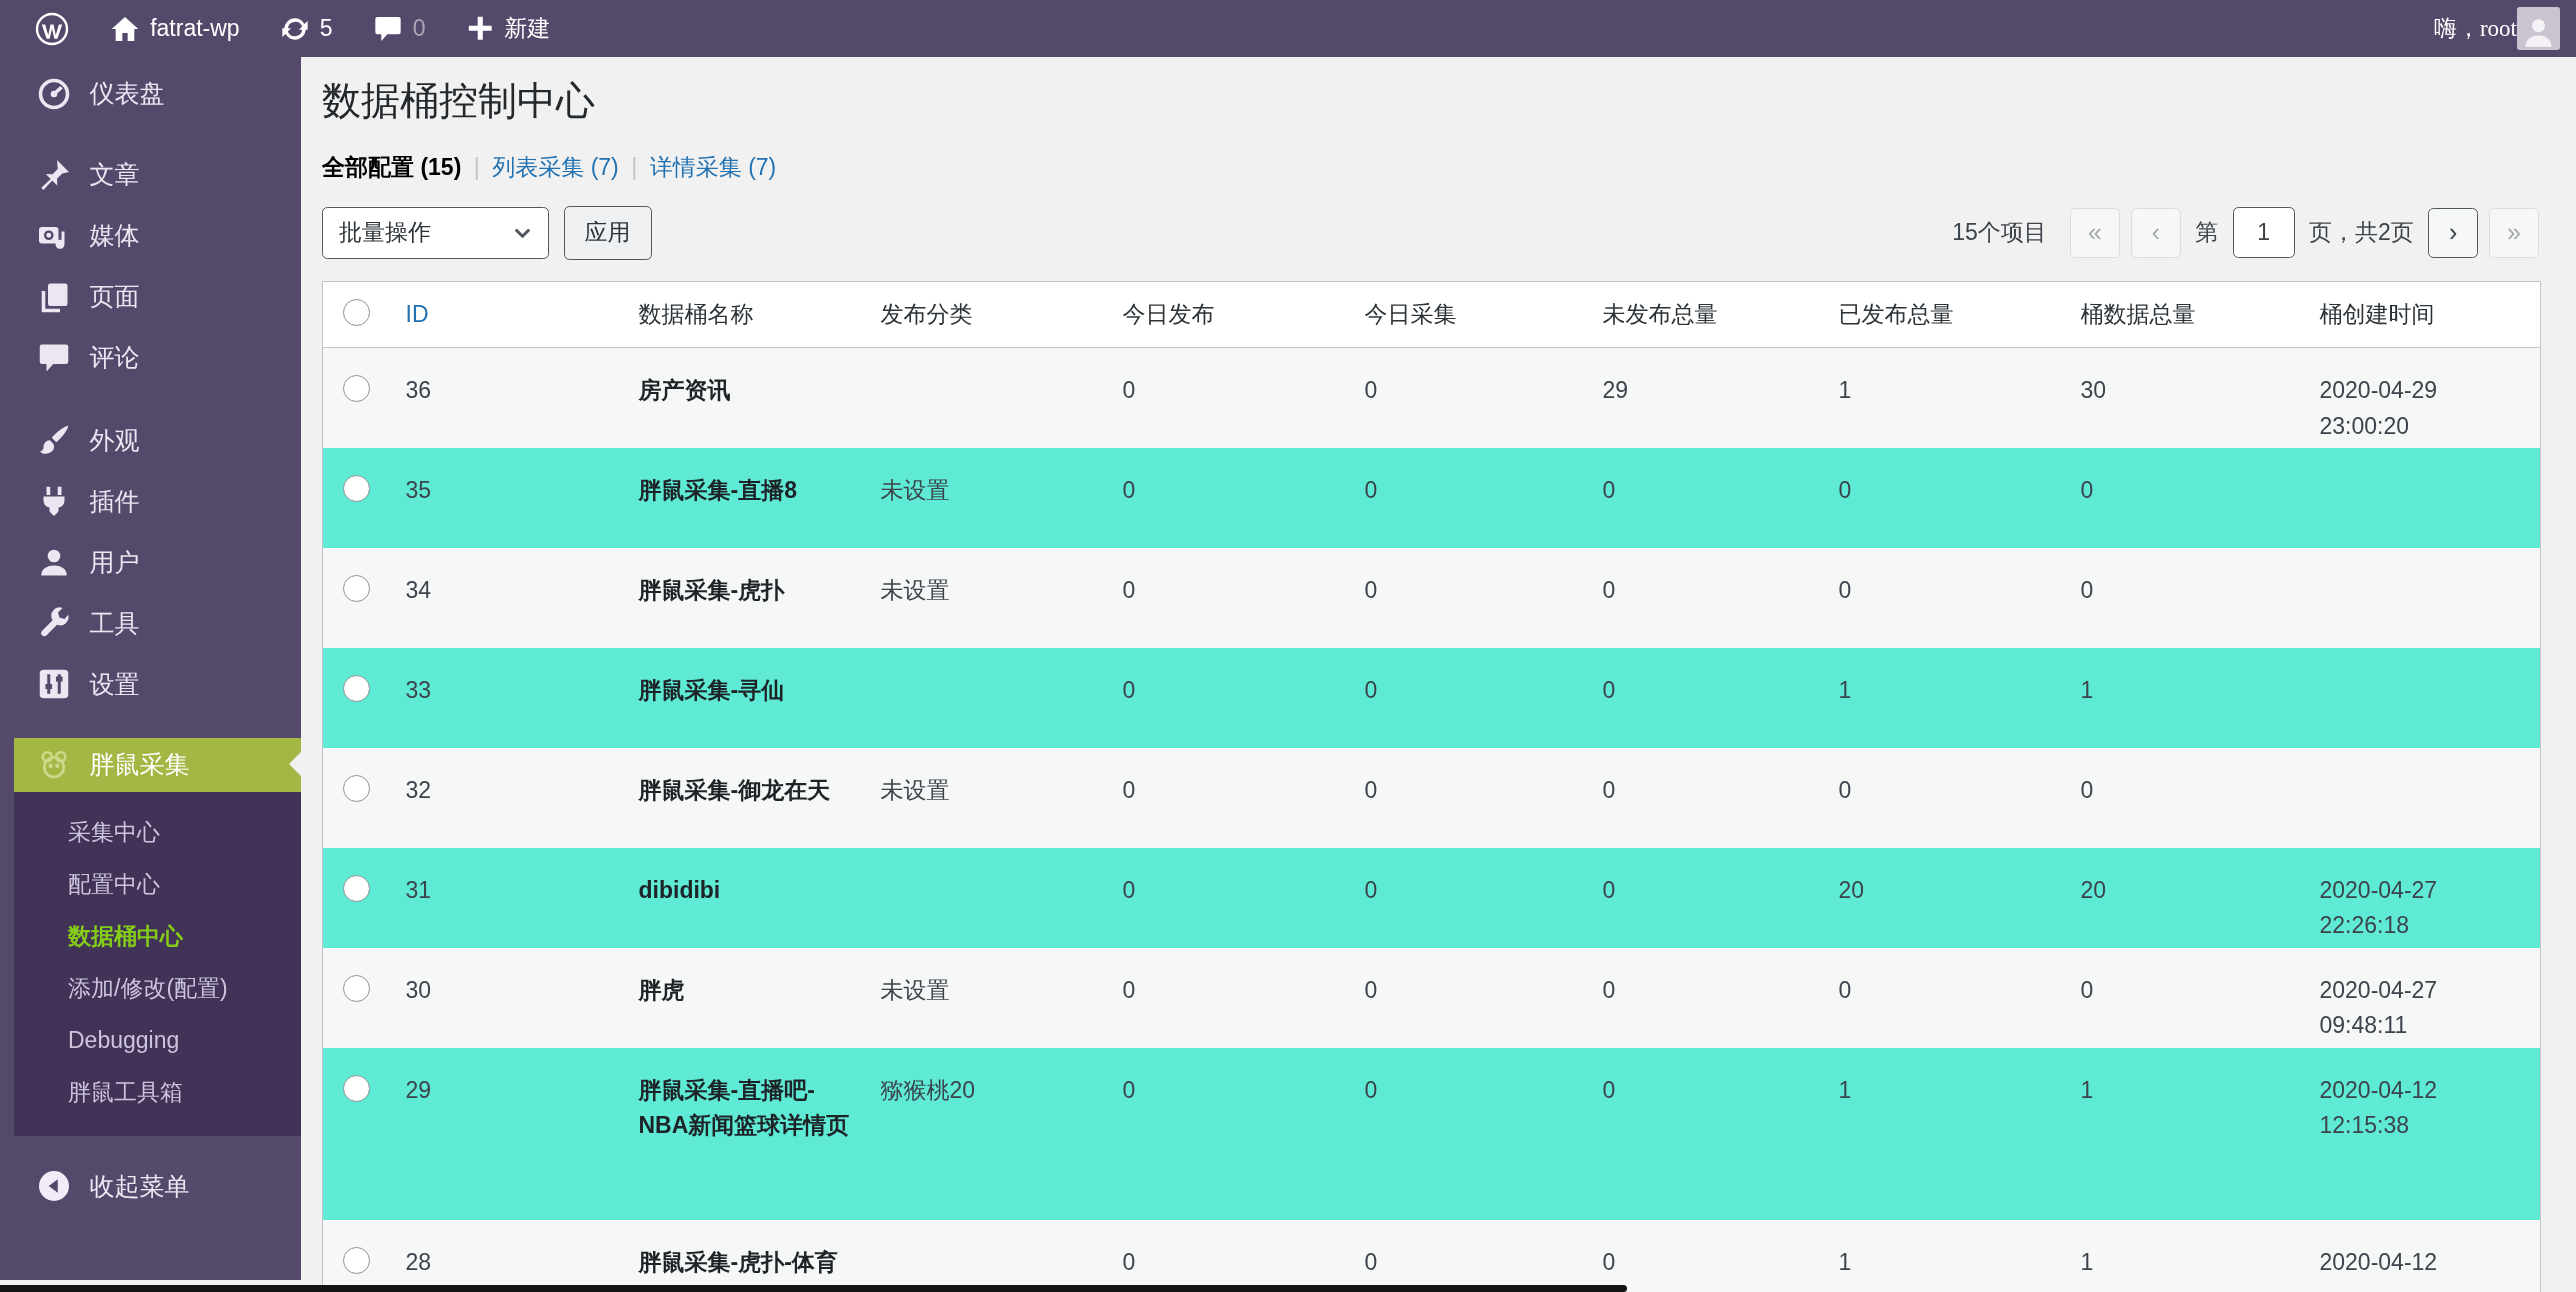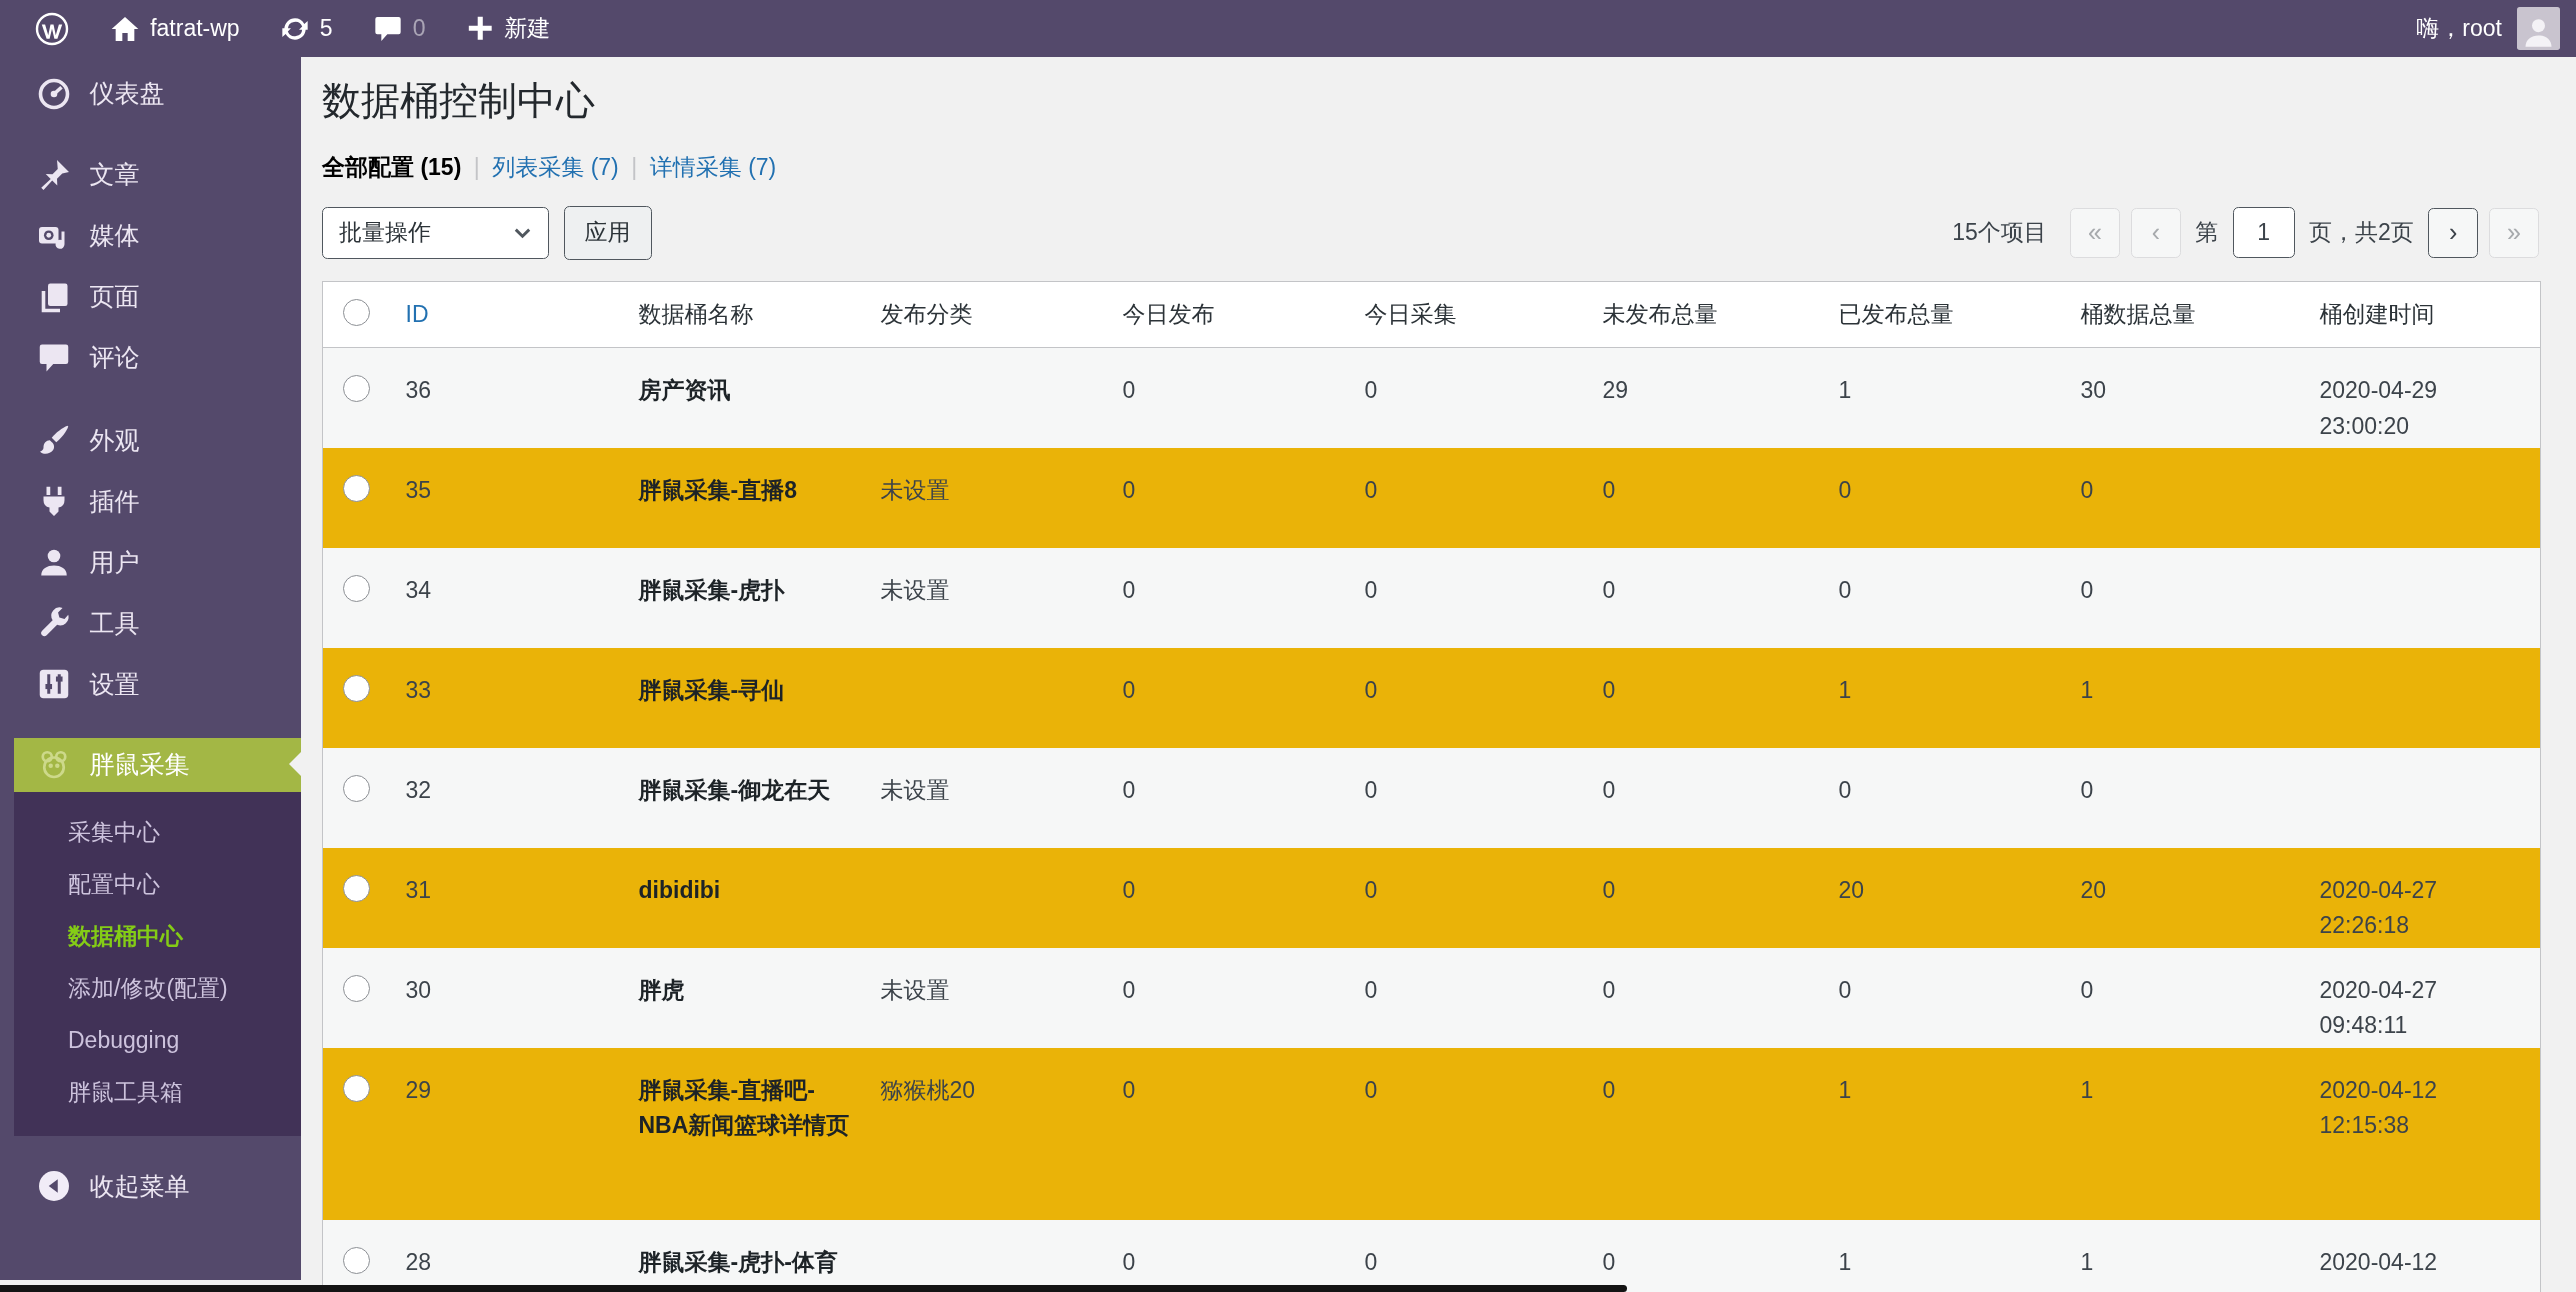--- a/index.html
+++ b/index.html
@@ -12,21 +12,21 @@
   
   .adminbar{
     position:absolute;top:0;left:0;width:2576px;height:57px;
     background:#54496b;color:#fff;z-index:50;
     display:flex;align-items:center;font-size:23px;
   }
   .ab-left{display:flex;align-items:center;gap:7.2px;padding-left:18px;flex:1;}
   .ab-item{display:flex;align-items:center;gap:9px;padding:0 16px;height:57px;color:#fff;cursor:pointer;}
   .ab-item svg{display:block;}
   .ab-count-muted{color:rgba(255,255,255,.5);}
-  .ab-right{display:flex;align-items:center;gap:15px;padding-right:16px;}
+  .ab-right{display:flex;align-items:center;gap:0;padding-right:16px;font-family:Liberation Serif, serif;}
   .avatar{width:43px;height:43px;background:#c9c4cf;border-radius:2.7px;display:flex;align-items:flex-end;justify-content:center;overflow:hidden;}
   
   .sidebar{
     position:absolute;top:45px;left:0;width:287px;height:1235px;
     background:#54496b;z-index:40;padding-left:14px;
   }
   .menu{padding-top:18px;}
   .menu-item{
     height:61px;display:flex;align-items:center;gap:18px;
     padding-left:21.5px;color:#ece6f2;font-size:25px;cursor:pointer;position:relative;
@@ -91,21 +91,21 @@
     font-size:23px;color:#3c434a;
   }
   .list-table thead th{
     height:65px;text-align:left;font-weight:normal;color:#2c3338;
     padding:0 10.8px 0 20px;border-bottom:0.9px solid #c3c4c7;vertical-align:middle;
   }
   .list-table thead th.sortable{color:#2271b1;cursor:pointer;}
   .list-table td{
     vertical-align:top;padding:25px 10.8px 0 20px;line-height:1.55;
   }
-  .list-table tr.data-row{height:100px;background:#eab308;}
+  .list-table tr.data-row{height:100px;background:#5eead4;}
   .list-table tr.data-row.alt{background:#f6f7f7;}
   .list-table tr.data-row.tall{height:172px;}
   .cell-name{font-weight:bold;color:#1d2327;}
   .circle-cb{
     display:inline-block;width:25px;height:25px;border:1.8px solid #8c8f94;border-radius:50%;
     background:#fff;cursor:pointer;margin-top:1.8px;
   }
   
   .bottom-bar{
     position:absolute;left:0;bottom:0;width:1627px;height:7.2px;background:#141414;

